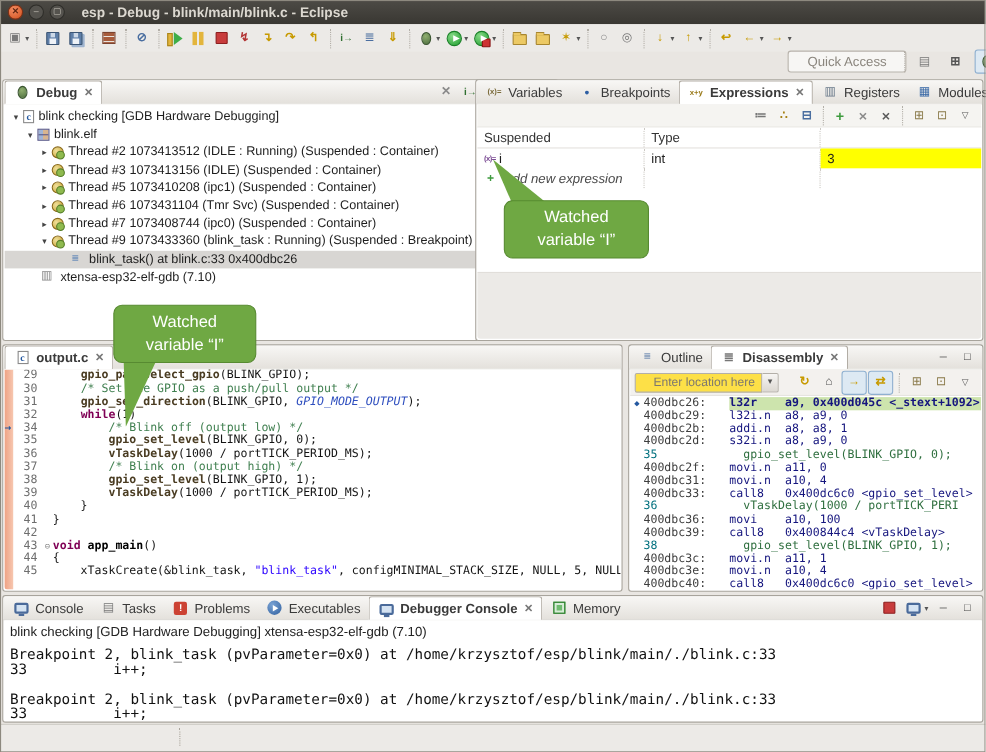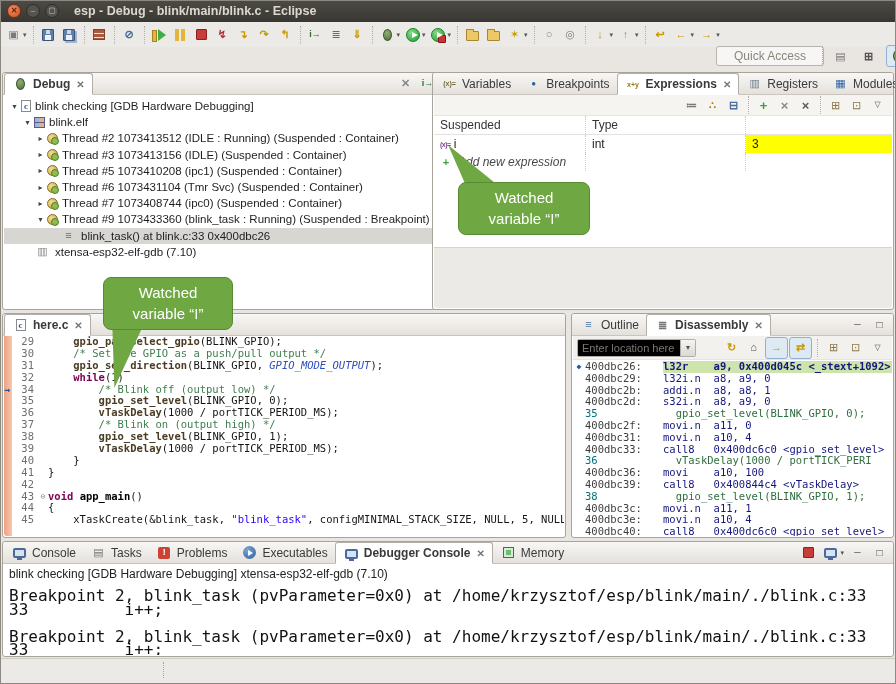--- a/index.html
+++ b/index.html
@@ -69,37 +69,37 @@
 .gfold{width:10px;color:#888;font-size:8px;flex:none;text-align:center}
 .ecode{flex:1}
 .eline.cur{background:linear-gradient(90deg,#fff 0 26px,#d5e7c0 26px)}
 .sg-p{color:#141414}.sg-c{color:#3f7f4f}.sg-k{color:#7f0055;font-weight:bold}
 .sg-f{color:#4a3c22;font-weight:bold}.sg-m{color:#2f4fbf;font-style:italic}
 .sg-s{color:#2a00ff}.sg-d{color:#000;font-weight:bold}
 
 
 #disasm-panel{left:571px;top:313px;width:323px;height:225px}
 .dis-sub{position:absolute;top:22px;left:1px;right:1px;height:24px;display:flex;align-items:center;padding:0 4px;background:#f3f1ee;border-bottom:1px solid #e6e4e0}
-.loc-box{width:104px;height:18px;border:1px solid #b3afa8;background:#000000;color:#7d786f;font-size:11px;display:flex;align-items:center;padding:0 4px;border-radius:2px 0 0 2px;overflow:hidden;white-space:nowrap}
+.loc-box{width:116px;height:18px;border:1px solid #b3afa8;background:#fde047;color:#7d786f;font-size:11px;display:flex;align-items:center;padding:0 16px;border-radius:2px 0 0 2px;overflow:hidden;white-space:nowrap}
 .loc-dd{width:15px;height:18px;border:1px solid #b3afa8;border-left:none;background:linear-gradient(#f6f5f3,#dcd8d2);display:flex;align-items:center;justify-content:center;font-size:7px;color:#555;border-radius:0 2px 2px 0}
 .dis-icons{margin-left:auto;display:flex;align-items:center;gap:1px}
 .dis-lines{position:absolute;top:46px;left:1px;right:1px;bottom:1px;background:#fff;font-family:"DejaVu Sans Mono","Liberation Mono",monospace;font-size:10.5px;overflow:hidden;border-radius:0 0 3px 3px;padding-top:1px}
 .dline{height:11.8px;line-height:11.8px;display:flex;white-space:pre}
 .dmark{width:12px;text-align:center;font-size:8px;color:#2458a0;flex:none}
 .daddr{color:#3d3d3d;width:78px;flex:none}
 .dcode{color:#15157e}
 .dline.cur .dcode{background:#cde4ad;font-weight:bold;flex:1}
 .dnum{color:#00707e;width:78px;flex:none}
 .dsrc{color:#2f6f3f}
 
 
 #console-panel{left:2px;top:541px;width:892px;height:116px}
 .con-body{position:absolute;top:22px;left:1px;right:1px;bottom:1px;background:#fff;border-radius:0 0 3px 3px;overflow:hidden}
 .con-header{font-size:12px;color:#222;padding:3px 5px 2px}
-.con-out{font-family:"DejaVu Sans Mono","Liberation Mono",monospace;font-size:16px;line-height:13.5px;padding:6px 5px 0;white-space:pre;color:#111}
+.con-out{font-family:"DejaVu Sans Mono","Liberation Mono",monospace;font-size:13px;line-height:13.5px;padding:6px 5px 0;white-space:pre;color:#111}
 
 
 .statusbar{position:absolute;left:0;top:658px;width:896px;height:26px;background:#eceae7;border-top:1px solid #cfccc6}
 .grip{position:absolute;left:163px;top:662px;height:16px;border-left:1px dotted #a9a49c}
 
 
 .callout{position:absolute;background:#6fa843;border:1px solid #578a31;border-radius:8px;color:#fff;font-size:15px;line-height:21px;text-align:center;padding-top:4px;z-index:50}
 #callout-a{left:103px;top:277px;width:130px;height:53px}
 #callout-b{left:458px;top:182px;width:132px;height:53px}
 .tail{position:absolute;background:#6fa843;z-index:49}
@@ -469,21 +469,21 @@
   </div>
   <div class="expr-gray"></div>
 </div>
 
 <div class="panel" id="editor-panel">
   <div class="tabbar">
     <div class="tab active">
       <span class="ic">
           <span class="x-cfile">c</span>
         </span>
-      <span>here.c</span>
+      <span>output.c</span>
       <span class="tclose">✕</span>
     </div>
     <div class="pt-icons" id="editor-minmax"></div>
   </div>
   <div class="ed-content">
     <div class="marker-bar"></div>
     <div class="bp-marker">→</div>
     <div class="ed-lines" id="ed-lines">
         <div class="eline"><span class="gnum">29</span><span class="gfold"></span><span class="ecode"><span class="sg-p">    </span><span class="sg-f">gpio_pad_select_gpio</span><span class="sg-p">(BLINK_GPIO);</span></span></div>
         <div class="eline"><span class="gnum">30</span><span class="gfold"></span><span class="ecode"><span class="sg-p">    </span><span class="sg-c">/* Set the GPIO as a push/pull output */</span></span></div>

